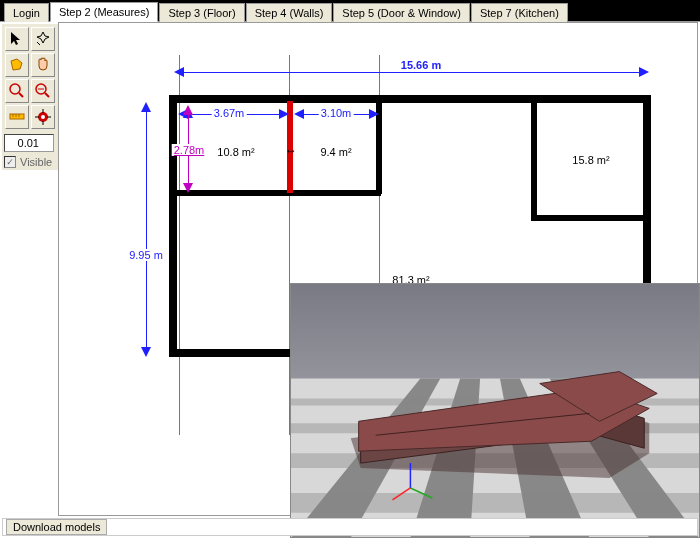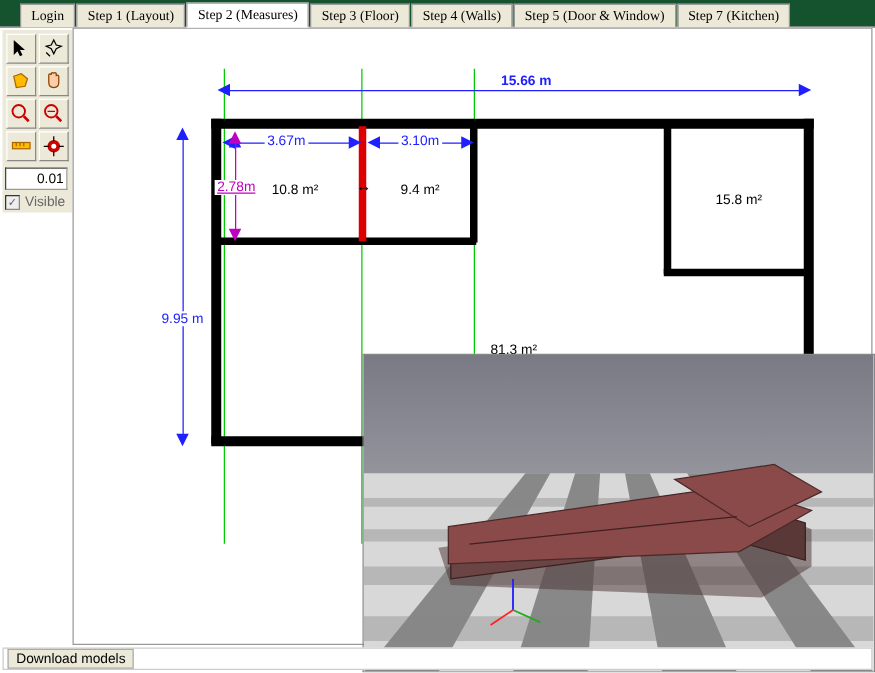--- a/index.html
+++ b/index.html
@@ -1,28 +1,28 @@
 <!DOCTYPE html>
 <html><head>
 <meta charset="utf-8">
 <style>
   * { box-sizing: border-box; margin: 0; padding: 0; }
   body { width: 700px; height: 538px; font-family: "Tahoma", sans-serif; font-size: 11px; background: #fff; position: relative; overflow: hidden; }
   
   
-  .tabs { display: flex; align-items: flex-end; height: 22px; background: #14532d; border-bottom: 1px solid #999; padding-left: 16px; font-family: Liberation Serif, serif; }
+  .tabs { display: flex; align-items: flex-end; height: 22px; background: #000000; border-bottom: 1px solid #999; padding-left: 4px; }
   .tab { padding: 3px 8px 3px 8px; border: 1px solid #999; border-bottom: none; margin-right: 1px; background: #ece9d8; cursor: pointer; white-space: nowrap; font-size: 11px; position: relative; top: 1px; }
   .tab.active { background: #fff; border-bottom: 1px solid #fff; z-index: 2; font-weight: normal; }
   
   
   .toolbar { position: absolute; left: 2px; top: 24px; width: 56px; background: #ece9d8; padding: 2px; }
   .tool-row { display: flex; }
   .tool-btn { width: 24px; height: 24px; border: 1px solid #fff; border-right-color:#888; border-bottom-color:#888; display: flex; align-items: center; justify-content: center; margin: 1px; background: #ece9d8; cursor: pointer; }
   .tool-btn svg { width: 18px; height: 18px; }
-  .num-input { width: 50px; height: 18px; text-align: right; font-size: 11px; border: 1px inset #999; background: #fff; padding-right: 2px; margin-top: 4px;}
+  .num-input { width: 50px; height: 18px; text-align: right; font-size: 11px; border: 1px inset #999; background: #fff; padding-right: 14px; margin-top: 4px;}
   .visible-row { margin-top: 4px; font-size: 11px; color: #666; display:flex; align-items:center; gap:4px;}
   .cb { width: 12px; height: 12px; border: 1px inset #888; background: #eee; display: inline-flex; align-items: center; justify-content: center; font-size: 9px; color:#666;}
   
   
   .canvas-wrap { position: absolute; left: 58px; top: 22px; right: 2px; bottom: 22px; border: 1px solid #999; background: #fff; }
   .canvas { position: absolute; inset: 2px; background: #fff; overflow: hidden; }
   
   
   .plan { position: absolute; left: 50px; top: 30px; right: 10px; height: 380px; }
   .dim-line { position: absolute; border-top: 1px solid #2020ff; }
@@ -48,21 +48,20 @@
   
   
   .status { position: absolute; left: 2px; right: 2px; bottom: 2px; height: 18px; border: 1px solid #ccc; background: #fff; display: flex; align-items: center; }
   .status button { font-size: 11px; border: 1px solid #aaa; background: #ece9d8; padding: 1px 6px; margin-left: 3px; cursor: pointer; }
 </style>
 </head>
 <body>
 
 <div class="tabs">
   <div class="tab">Login</div>
-  <div class="tab">Step 1 (Layout)</div>
   <div class="tab active">Step 2 (Measures)</div>
   <div class="tab">Step 3 (Floor)</div>
   <div class="tab">Step 4 (Walls)</div>
   <div class="tab">Step 5 (Door &amp; Window)</div>
   <div class="tab">Step 7 (Kitchen)</div>
 
 </div>
 
 <div class="toolbar">
   <div class="tool-row">

